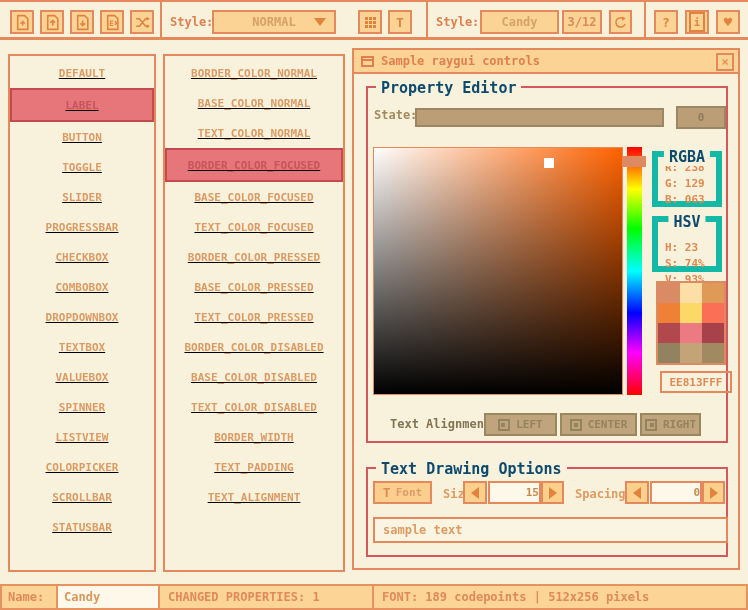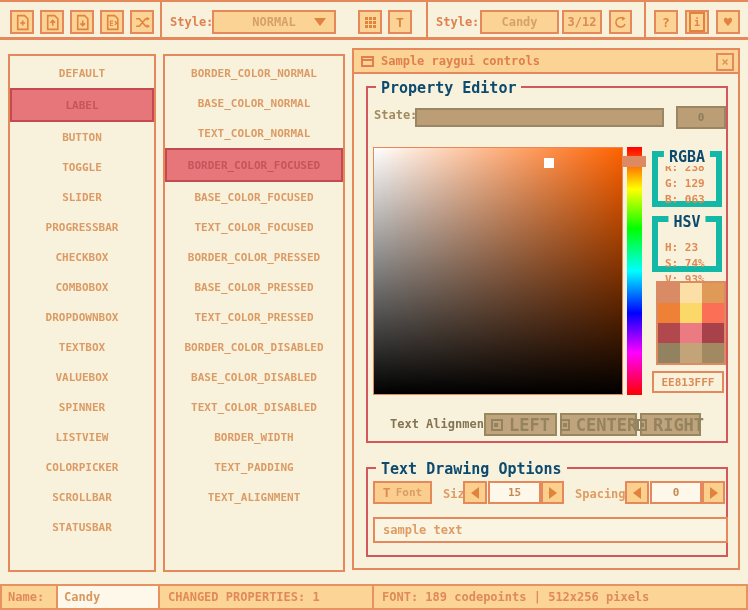--- a/index.html
+++ b/index.html
@@ -11,21 +11,21 @@
   .tdiv{top:0;bottom:0;width:2px;background:#e5885c;}
   .tbtn{top:8px;width:24px;height:24px;background:#fbd394;border:2px solid #e5885c;
         display:flex;align-items:center;justify-content:center;color:#e2823f;font-size:13px;cursor:default;}
   .tlabel{color:#e0804e;font-size:12px;}
   .obox{background:#fbd394;border:2px solid #e5885c;display:flex;align-items:center;justify-content:center;
         color:#d7a166;font-size:12px;}
   .caret-down{width:0;height:0;border-left:6px solid transparent;border-right:6px solid transparent;border-top:8px solid #e2823f;}
   .tri-left{width:0;height:0;border-top:6px solid transparent;border-bottom:6px solid transparent;border-right:8px solid #e2823f;}
   .tri-right{width:0;height:0;border-top:6px solid transparent;border-bottom:6px solid transparent;border-left:8px solid #e2823f;}
   
-  .listbox{background:#f8f1dc;border:2px solid #e5885c;padding-top:2px;}
+  .listbox{background:#f8f1dc;border:2px solid #e5885c;padding-top:2px;text-decoration:underline;}
   .litem{height:30px;display:flex;align-items:center;justify-content:center;
          color:#dc9b64;font-size:11px;letter-spacing:0;white-space:nowrap;}
   .litem.selected{background:#e7767a;border:2px solid #c34b50;color:#c6545c;}
   
   .window{left:352px;top:48px;width:388px;height:522px;border:2px solid #e5885c;background:#f8f1dc;}
   .titlebar{left:0;top:0;right:0;height:24px;background:#fbd394;border-bottom:2px solid #e5885c;
             display:flex;align-items:center;color:#df7f4e;font-size:12px;}
   .winicon{width:13px;height:11px;border:2px solid #df7f4e;margin:0 7px 0 7px;box-sizing:border-box;}
   .winicon div{height:2px;background:#df7f4e;margin-top:1px;}
   .closebtn{right:4px;top:3px;width:18px;height:18px;border:2px solid #e5885c;color:#e2944f;
@@ -34,28 +34,28 @@
   .gtitle{position:absolute;top:-9px;left:8px;background:#f8f1dc;padding:0 5px;color:#0c4a6e;font-size:15px;white-space:nowrap;text-align:center;}
   .minigroup{border:6px solid #14b8a6;}
   .minigroup .gtitle{left:50%;transform:translateX(-50%);}
   .rgbaline{color:#e08a52;font-size:11px;line-height:16px;padding-left:7px;white-space:nowrap;}
   .svsquare{border:1px solid #e5885c;
     background-image:linear-gradient(to bottom, rgba(0,0,0,0), #000),linear-gradient(to right, #fff, #ff6200);}
   .huebar{background-image:linear-gradient(to bottom,#f00 0%,#ff0 17%,#0f0 33%,#0ff 50%,#00f 67%,#f0f 83%,#f00 100%);}
   .hueknob{background:#dd8a63;}
   .palette{border:2px solid #dd8a63;display:grid;grid-template-columns:22px 22px 22px;grid-auto-rows:20px;}
   .swatch{width:22px;height:20px;}
-  .hexbox{border:2px solid #e5885c;display:flex;align-items:center;justify-content:center;color:#dd8a55;font-size:11px;}
-  .dis-btn{background:#c0a47d;border:2px solid #98875f;color:#94835f;font-size:17px;
+  .hexbox{border:2px solid #e5885c;display:flex;align-items:center;justify-content:center;color:#dd8a55;font-size:11px;margin-left:8px;}
+  .dis-btn{background:#c0a47d;border:2px solid #98875f;color:#94835f;font-size:11px;
            display:flex;align-items:center;justify-content:center;gap:6px;}
   .al-icon{width:12px;height:12px;border:2px solid #94835f;box-sizing:border-box;display:flex;align-items:center;padding:1px;}
   .al-icon i{display:block;width:4px;height:4px;background:#94835f;}
   .al-left{justify-content:flex-start}.al-center{justify-content:center}.al-right{justify-content:flex-end}
   .spinbtn{background:#fbd08c;border:2px solid #e5885c;display:flex;align-items:center;justify-content:center;}
-  .valbox{background:#fdf8ea;border:2px solid #e5885c;display:flex;align-items:center;justify-content:center;
+  .valbox{background:#fdf8ea;border:2px solid #e5885c;display:flex;align-items:center;justify-content:flex-end;
           color:#c58a52;font-size:11px;}
   .txtbox{background:#faf4e2;border:2px solid #e5885c;display:flex;align-items:center;color:#df9c62;font-size:12px;padding-left:8px;}
   .olabel{color:#df9c62;font-size:12px;white-space:nowrap;}
   
   .sbar-sec{top:584px;height:26px;background:#fcd495;border:2px solid #e8935f;display:flex;align-items:center;
             color:#df8a58;font-size:12px;white-space:nowrap;}
   .sbar-input{top:584px;height:26px;background:#fdf8ea;border:2px solid #e8935f;display:flex;align-items:center;
               color:#d9975e;font-size:12px;}
   .infoglyph{display:flex;align-items:center;justify-content:center;border:2px solid #e2823f;width:12px;height:16px;font-size:10px;}
   svg{display:block;}

